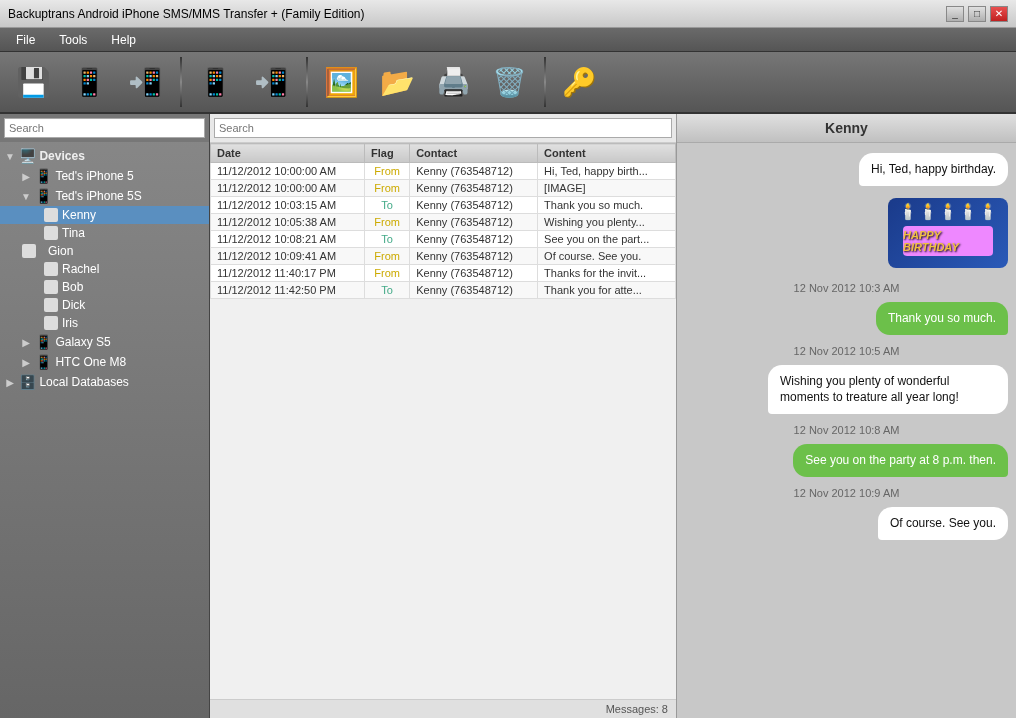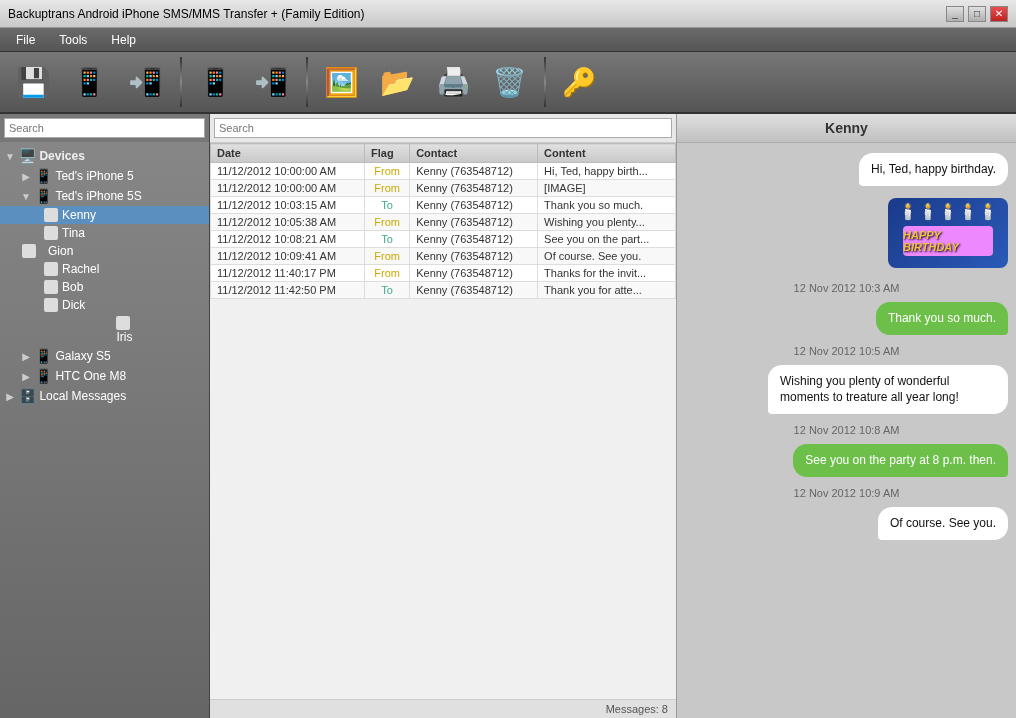--- a/index.html
+++ b/index.html
@@ -355,41 +355,41 @@
         <span>Rachel</span>
       </div>
       <div class="tree-item" style="padding-left: 44px;">
         <span class="contact-dot"></span>
         <span>Bob</span>
       </div>
       <div class="tree-item" style="padding-left: 44px;">
         <span class="contact-dot"></span>
         <span>Dick</span>
       </div>
-      <div class="tree-item" style="padding-left: 44px; flex-direction: column;">
+      <div class="tree-item" style="padding-left: 44px;">
         <span class="contact-dot"></span>
         <span>Iris</span>
       </div>
 
       <div class="tree-item" style="padding-left: 20px;">
         <span class="tree-expand">▶</span>
         <span class="tree-icon">📱</span>
         <span>Galaxy S5</span>
       </div>
 
       <div class="tree-item" style="padding-left: 20px;">
         <span class="tree-expand">▶</span>
         <span class="tree-icon">📱</span>
         <span>HTC One M8</span>
       </div>
 
       <div class="tree-item" style="padding-left: 4px;">
         <span class="tree-expand">▶</span>
         <span class="tree-icon">🗄️</span>
-        <span>Local Messages</span>
+        <span>Local Databases</span>
       </div>
 
     </div>
   </div>
 
   <div id="middle-panel">
     <div id="search-middle">
       <input type="text" placeholder="Search" style="">
     </div>
     <div id="message-table">

